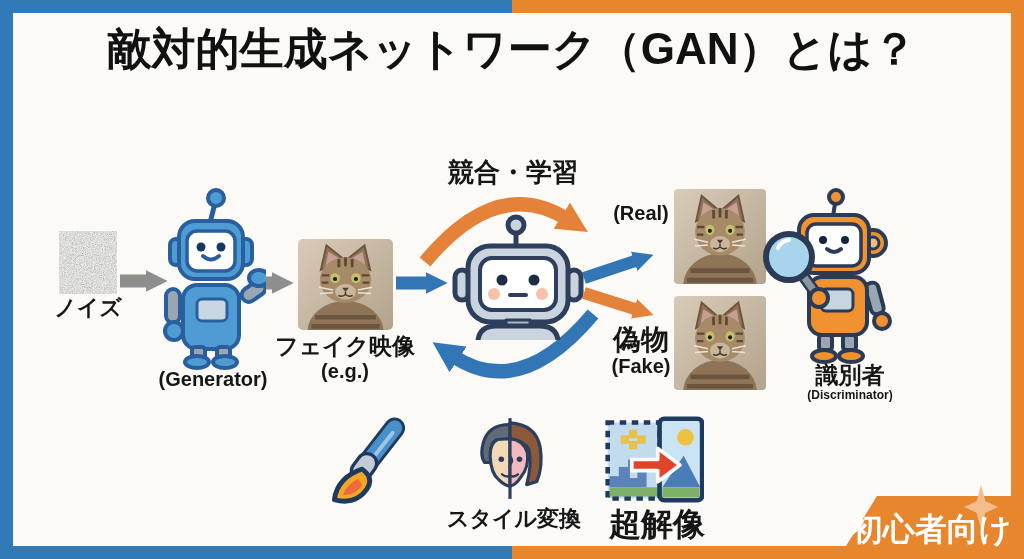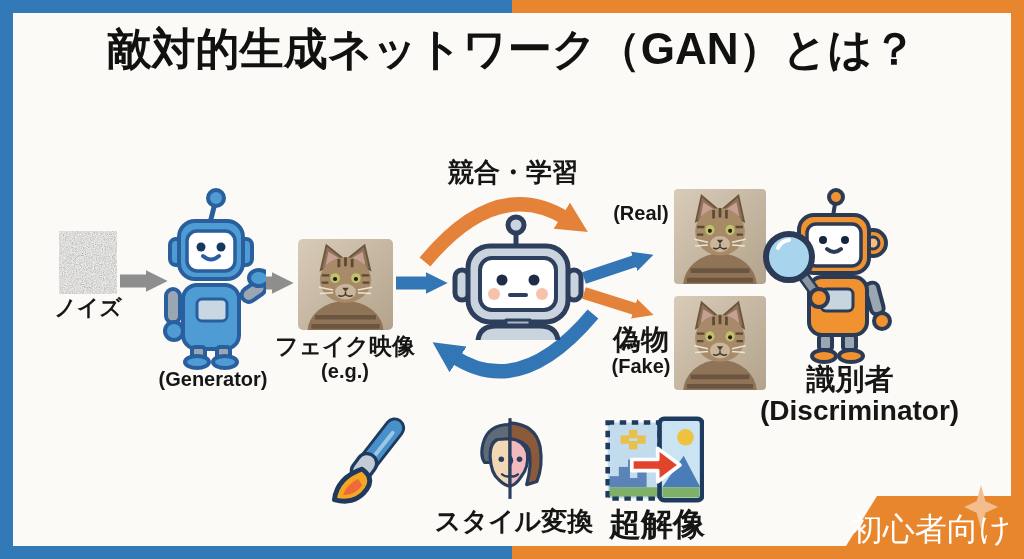--- a/index.html
+++ b/index.html
@@ -13,21 +13,21 @@
   .title{left:0;top:22px;width:1024px;text-align:center;color:#111;
          font-weight:900;font-size:44px;line-height:1.22;letter-spacing:0;}
   .lbl{position:absolute;text-align:center;color:#161616;font-weight:800;line-height:1.12;}
   .lbl .main{display:block;}
   .lbl .sub{display:block;font-weight:700;}
   .banner{position:absolute;left:822px;top:496px;width:202px;height:63px;background:#e8862d;
           clip-path:polygon(55px 0,100% 0,100% 100%,16px 100%);z-index:4;}
   .sparkle{position:absolute;left:964px;top:485px;width:34px;height:44px;background:#f3bd8d;z-index:5;
            clip-path:polygon(50% 0,63% 37%,100% 50%,63% 63%,50% 100%,37% 63%,0 50%,37% 37%);}
   .badge-text{position:absolute;left:842px;top:508px;width:178px;text-align:center;z-index:6;
-              color:#ffffff;font-weight:400;font-size:32px;}
+              color:#ffffff;font-weight:700;font-size:32px;}
   svg{display:block;}
 </style>
 </head>
 <body>
 
 <div class="stage">
   <div class="inner"></div>
 
   <svg width="0" height="0" style="position:absolute" aria-hidden="true">
     <defs>
@@ -188,22 +188,22 @@
       <circle cx="31" cy="71" r="23" fill="#a8d4ee" stroke-width="6"></circle>
       <path d="M20 62 q3 -7 11 -8" stroke="#ffffff" stroke-width="4" fill="none"></path>
       <circle cx="61" cy="112" r="9" fill="#f0922f"></circle>
       <rect x="61" y="149" width="13" height="15" rx="3" fill="#9aa7b2"></rect>
       <rect x="85" y="149" width="13" height="15" rx="3" fill="#9aa7b2"></rect>
       <ellipse cx="66" cy="170" rx="12" ry="6" fill="#f0922f"></ellipse>
       <ellipse cx="93" cy="170" rx="12" ry="6" fill="#f0922f"></ellipse>
     </g>
   </svg>
   <div class="lbl" style="left:760px;top:363px;width:180px">
-    <span class="main" style="font-size:29px">識別者</span>
-    <span class="sub" style="font-size:28px">(Discriminator)</span>
+    <span class="main" style="font-size:23px">識別者</span>
+    <span class="sub" style="font-size:12px">(Discriminator)</span>
   </div>
 
   <svg class="abs" style="left:320px;top:414px" width="88" height="93" viewBox="0 0 92 96">
     <g stroke-linecap="round">
       <line x1="78" y1="14" x2="50" y2="50" stroke="#1e3a5f" stroke-width="22"></line>
       <line x1="78" y1="14" x2="50" y2="50" stroke="#4a90c8" stroke-width="16"></line>
       <line x1="76" y1="19" x2="57" y2="43" stroke="#9cc6e8" stroke-width="4"></line>
       <line x1="49" y1="51" x2="43" y2="59" stroke="#1e3a5f" stroke-width="24"></line>
       <line x1="49" y1="51" x2="43" y2="59" stroke="#c3ccd6" stroke-width="17"></line>
       <path d="M44 57 Q18 66 15 89 Q37 95 49 78 Q57 66 44 57 Z" fill="#f5a623" stroke="#1e3a5f" stroke-width="5" stroke-linejoin="round"></path>
@@ -216,21 +216,21 @@
     <path d="M48 10 Q20 10 14 34 Q10 50 16 58 L25 58 Q20 38 30 30 L48 28 Z" fill="#5f6b77" stroke="#2c3e5e" stroke-width="4" stroke-linejoin="round"></path>
     <path d="M48 28 L32 29 Q22 34 23 52 Q24 72 34 80 Q41 87 48 88 Z" fill="#f2d8b4" stroke="#2c3e5e" stroke-width="4" stroke-linejoin="round"></path>
     <circle cx="37" cy="54" r="3.5" fill="#2c3e5e"></circle>
     <path d="M38 73 Q43 77 48 75" stroke="#2c3e5e" stroke-width="3" fill="none" stroke-linecap="round"></path>
     <path d="M48 8 Q80 10 86 38 Q90 62 82 82 L69 86 Q76 60 72 42 Q66 30 48 28 Z" fill="#8a5a3a" stroke="#2c3e5e" stroke-width="4" stroke-linejoin="round"></path>
     <path d="M48 28 Q66 30 70 46 Q72 64 62 76 Q56 86 48 88 Z" fill="#f2b9bf" stroke="#2c3e5e" stroke-width="4" stroke-linejoin="round"></path>
     <circle cx="60" cy="54" r="3.5" fill="#2c3e5e"></circle>
     <path d="M48 50 Q53 56 48 61" stroke="#2c3e5e" stroke-width="3" fill="none" stroke-linecap="round"></path>
     <path d="M48 75 Q54 77 58 73" stroke="#2c3e5e" stroke-width="3" fill="none" stroke-linecap="round"></path>
   </svg>
-  <div class="lbl" style="left:432px;top:507px;width:164px;font-size:26px">スタイル変換</div>
+  <div class="lbl" style="left:432px;top:507px;width:164px;font-size:22px">スタイル変換</div>
 
   <svg class="abs" style="left:604px;top:415px" width="100" height="89" viewBox="0 0 108 96">
     <rect x="4" y="8" width="56" height="82" fill="#c2dcee" stroke="#1e3a5f" stroke-width="5" stroke-dasharray="7 6"></rect>
     <g fill="#e8c04a">
       <rect x="18" y="22" width="9" height="9"></rect>
         <rect x="27" y="16" width="9" height="9"></rect>
       <rect x="27" y="28" width="9" height="9"></rect>
         <rect x="36" y="22" width="9" height="9"></rect>
     </g>
     <g fill="#5c83b8">

